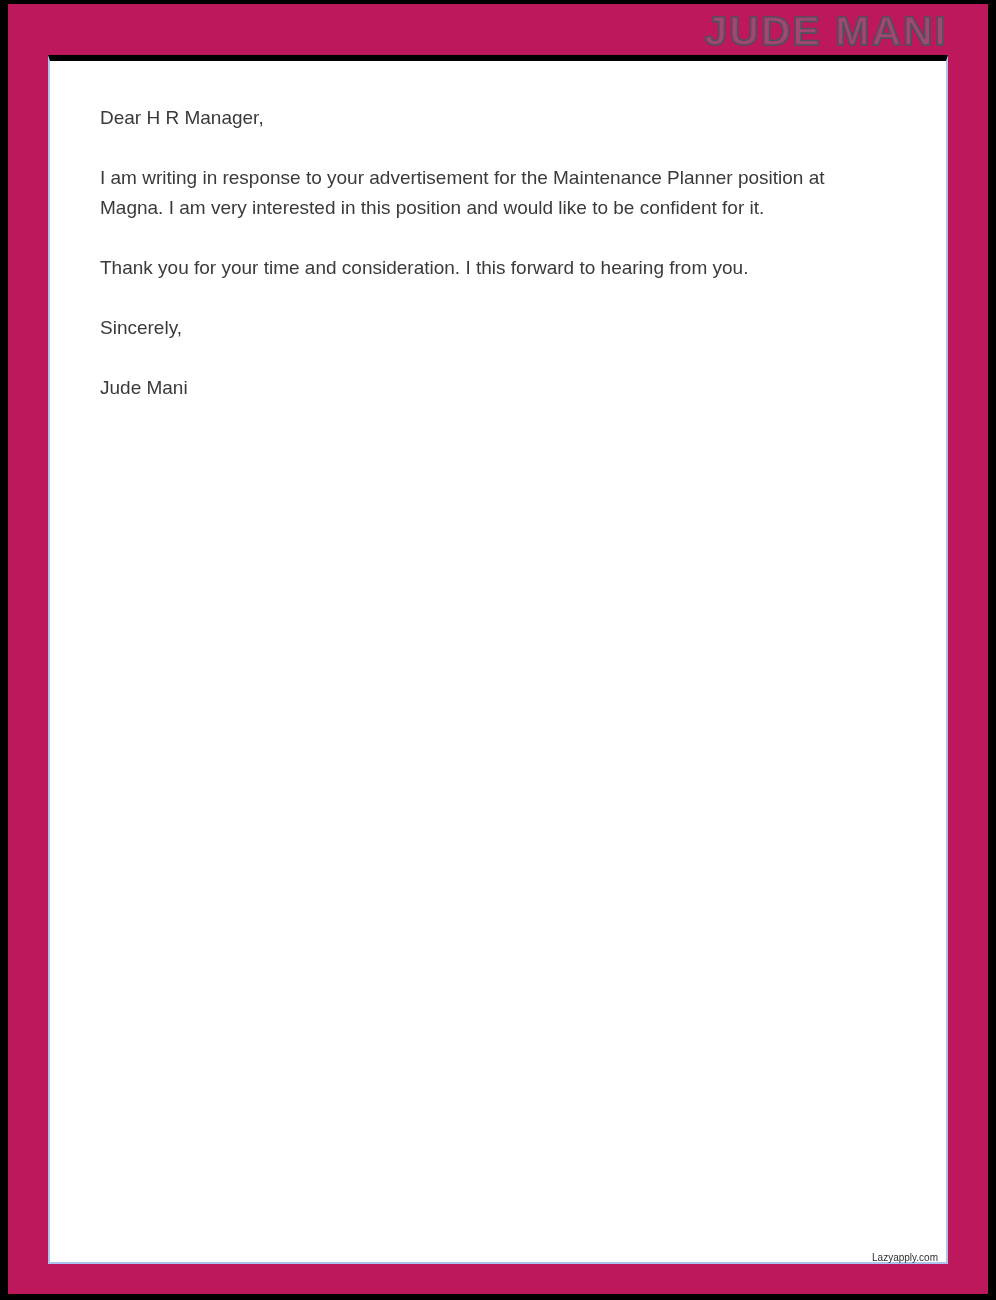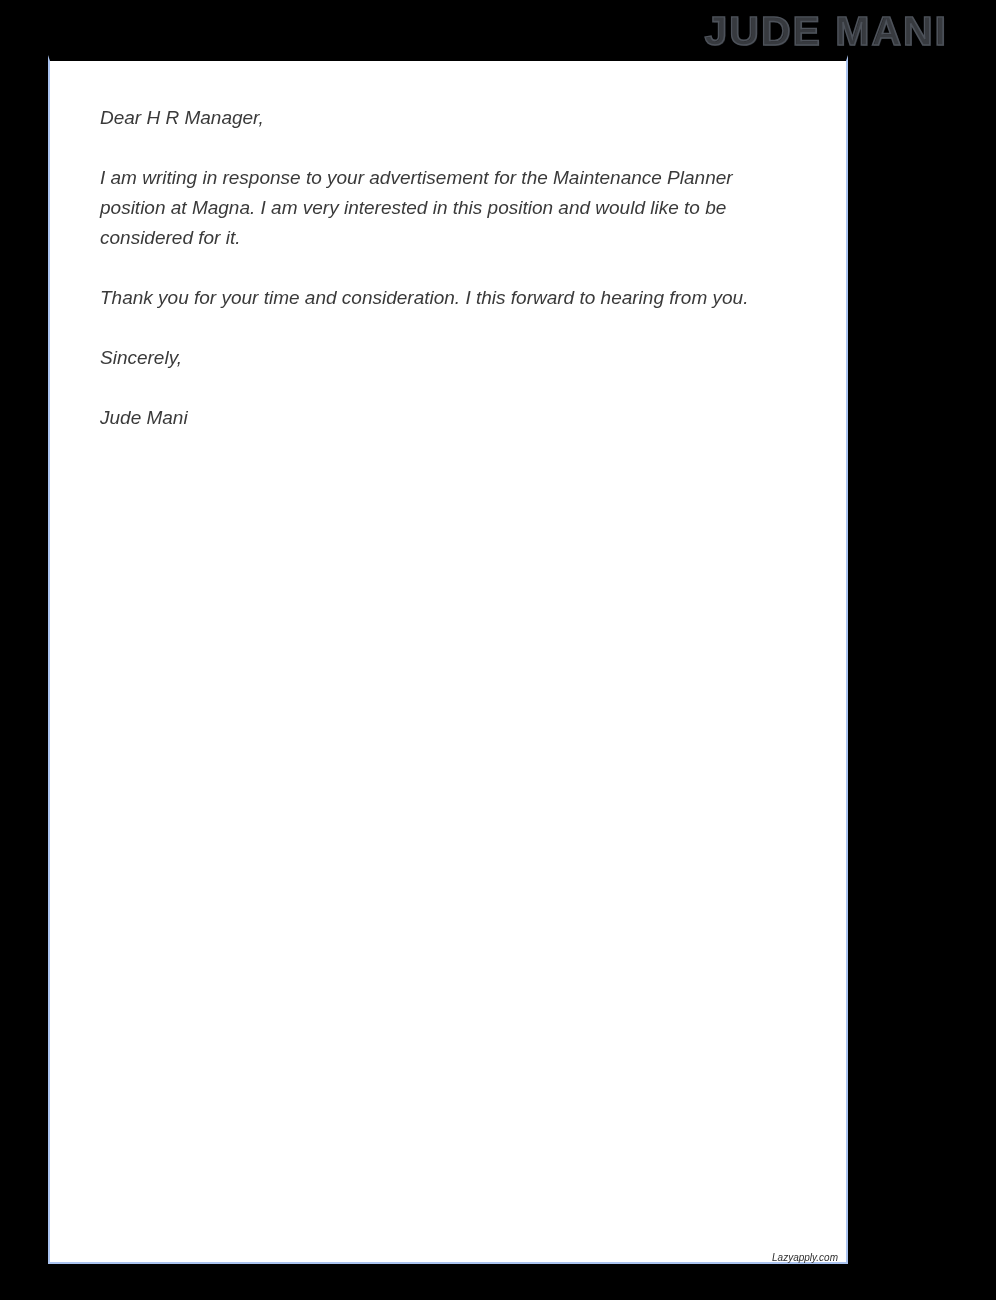--- a/index.html
+++ b/index.html
@@ -3,21 +3,21 @@
 <meta charset="utf-8">
 <style>
   * { margin: 0; padding: 0; box-sizing: border-box; }
   html, body { width: 996px; height: 1300px; }
   body { font-family: "Liberation Sans", sans-serif; }
 
   .frame {
     position: relative;
     width: 996px;
     height: 1300px;
-    background: #000000;
+    background: #be185d;
     border-top: 4px solid #000;
     border-left: 8px solid #000;
     border-right: 8px solid #000;
     border-bottom: 6px solid #000;
     overflow: hidden;
   }
 
   .letterhead {
     position: absolute;
     top: 4px;
@@ -28,28 +28,27 @@
     color: rgba(224, 231, 249, 0.15);
     -webkit-text-stroke: 1.6px #4d525a;
     text-shadow: 1px 1px 0 rgba(77, 82, 90, 0.35);
     white-space: nowrap;
   }
 
   .page {
     position: absolute;
     left: 40px;
     top: 51px;
-    width: 800px;
+    width: 900px;
     height: 1209px;
     background: #ffffff;
     border-top: 6px solid #000000;
     border-left: 2px solid #abc4f0;
     border-right: 2px solid #abc4f0;
     border-bottom: 2px solid #abc4f0;
-    font-style: italic;
   }
 
   .letter-body {
     padding: 42px 62px 0 50px;
     font-size: 19px;
     line-height: 30px;
     color: #3a3a3a;
   }
 
   .letter-body p { margin-bottom: 30px; }
@@ -75,21 +74,21 @@
 
 <div class="frame">
 
   <div class="letterhead">JUDE MANI</div>
 
   <div class="page">
     <div class="letter-body">
 
       <p>Dear H R Manager,</p>
 
-      <p>I am writing in response to your advertisement for the Maintenance Planner position at Magna. I am very interested in this position and would like to be considered for it.</p>
+      <p>I am writing in response to your advertisement for the Maintenance Planner position at Magna. I am very interested in this position and would like to be confident for it.</p>
 
 
 
 
       <p>Thank you for your time and consideration. I this forward to hearing from you.</p>
 
       <p>Sincerely,</p>
 
       <p class="signature-name">Jude Mani</p>
 

